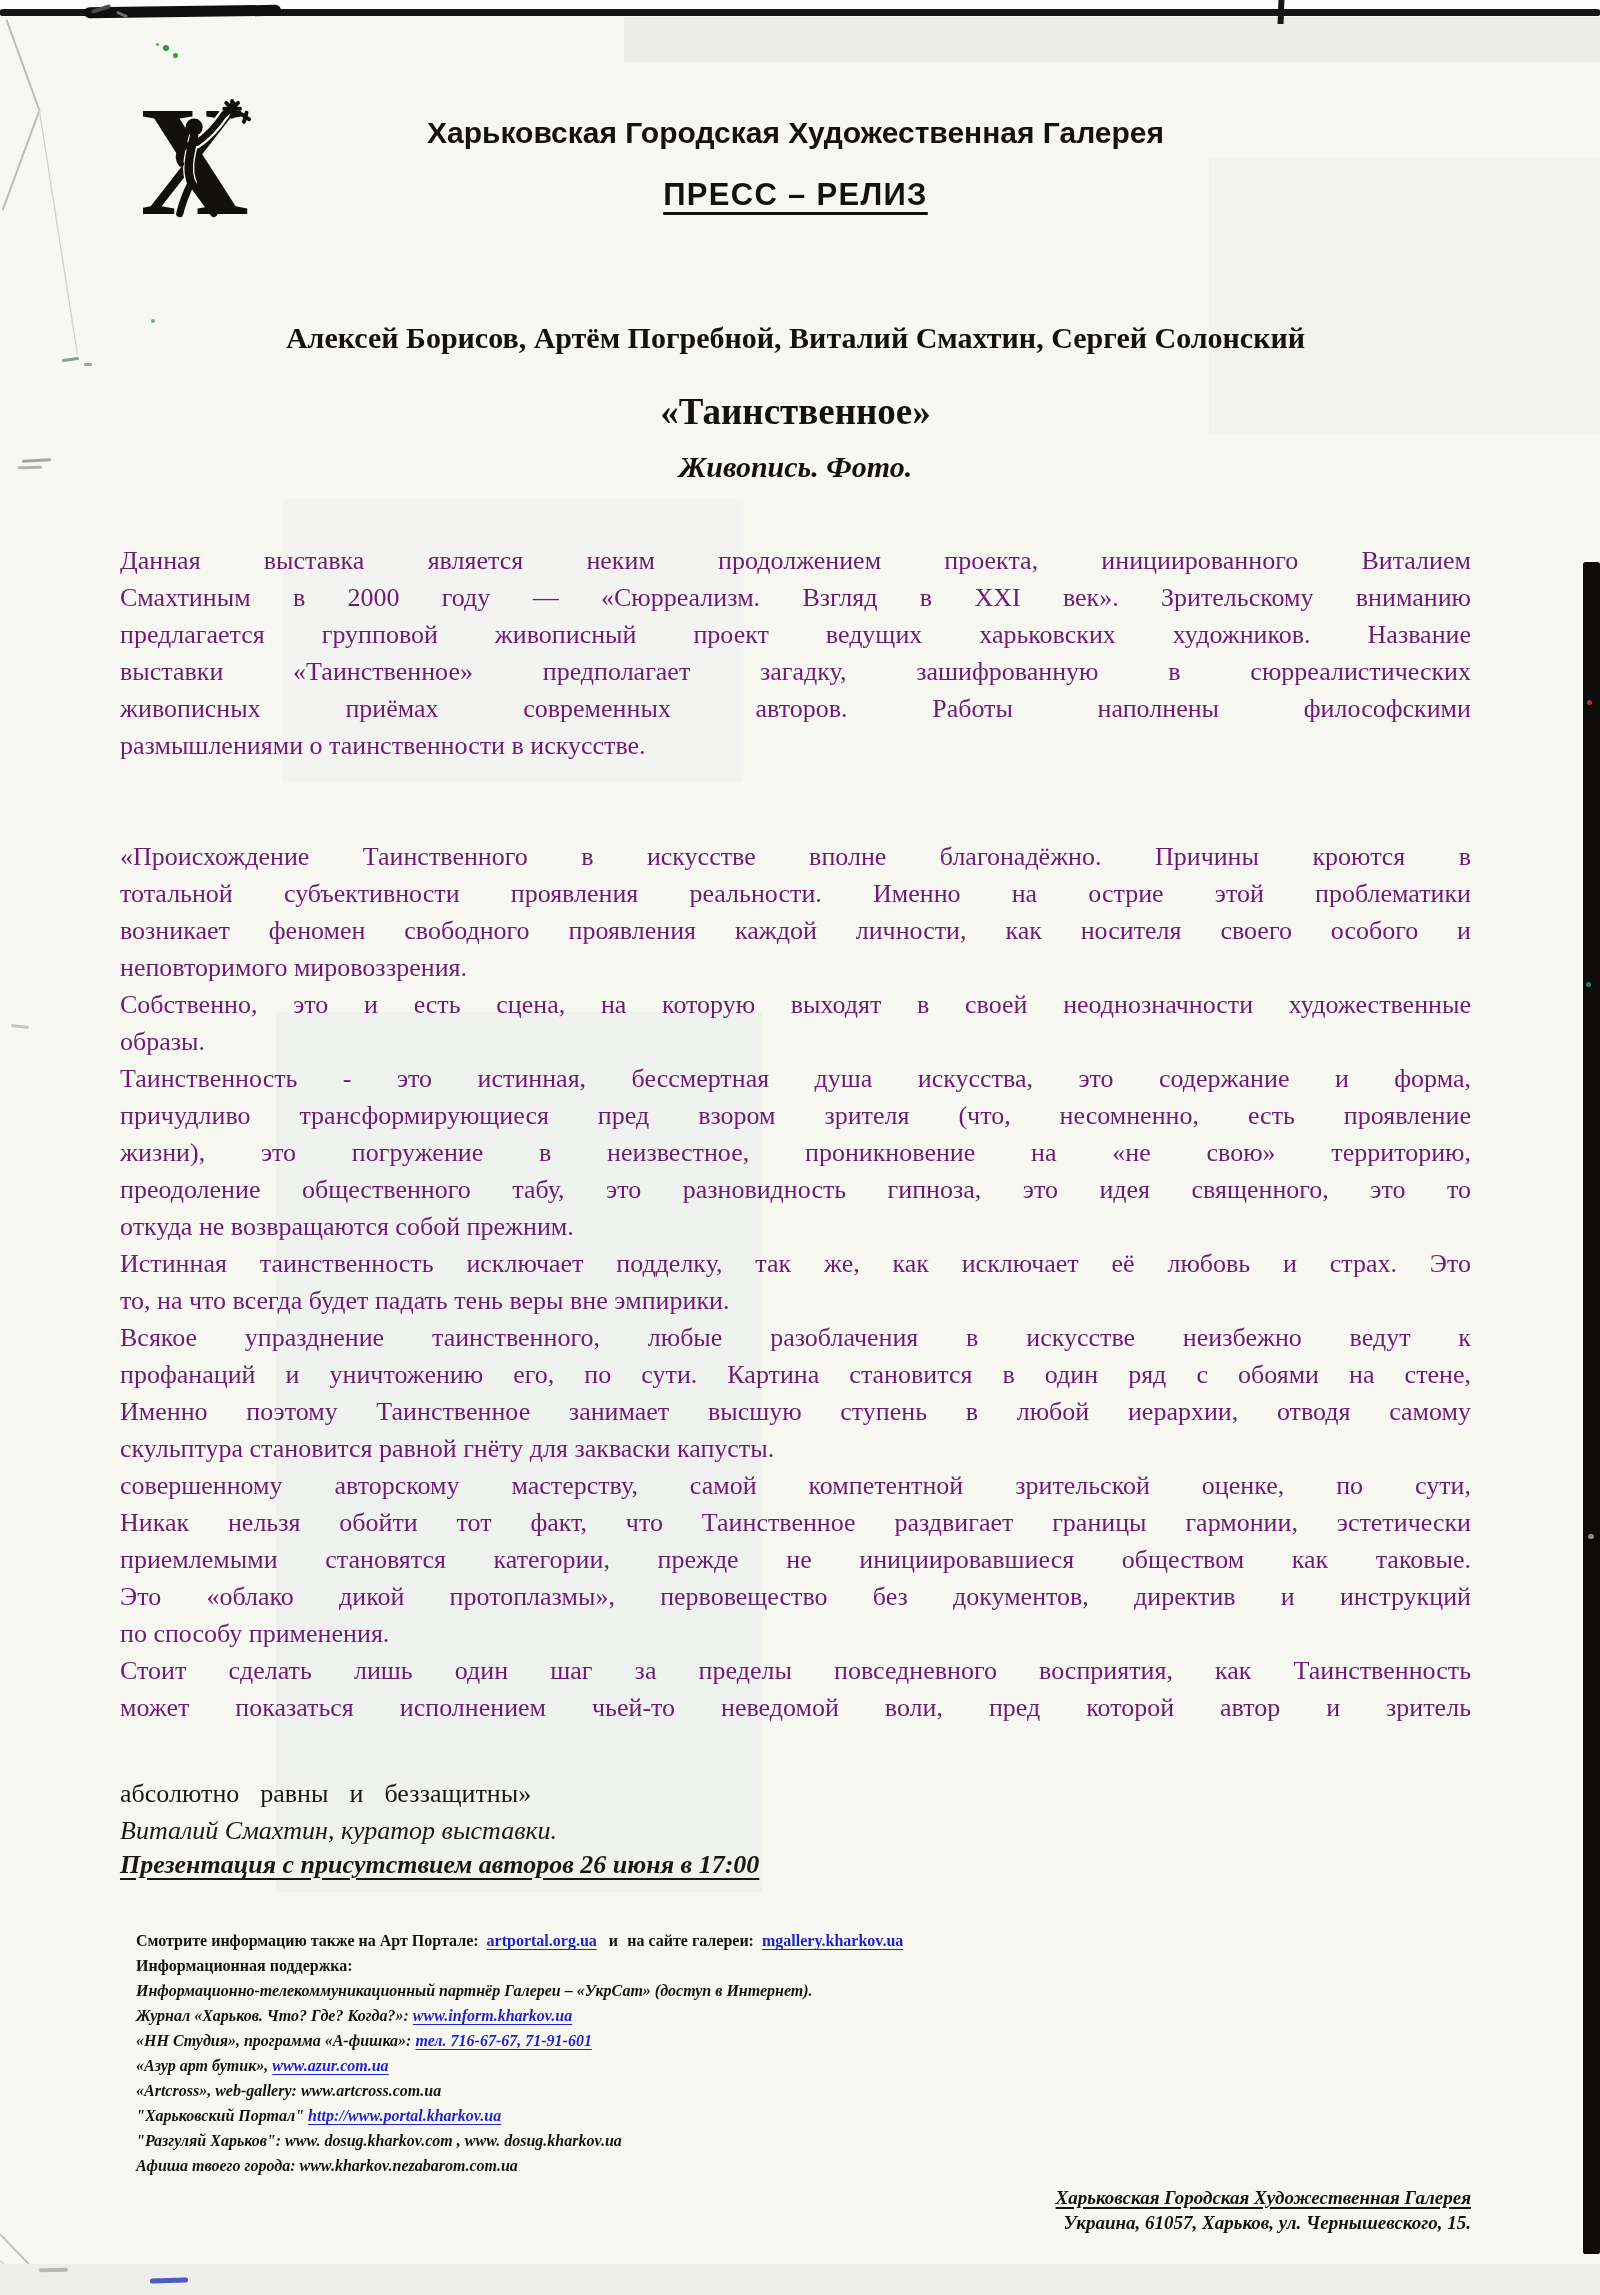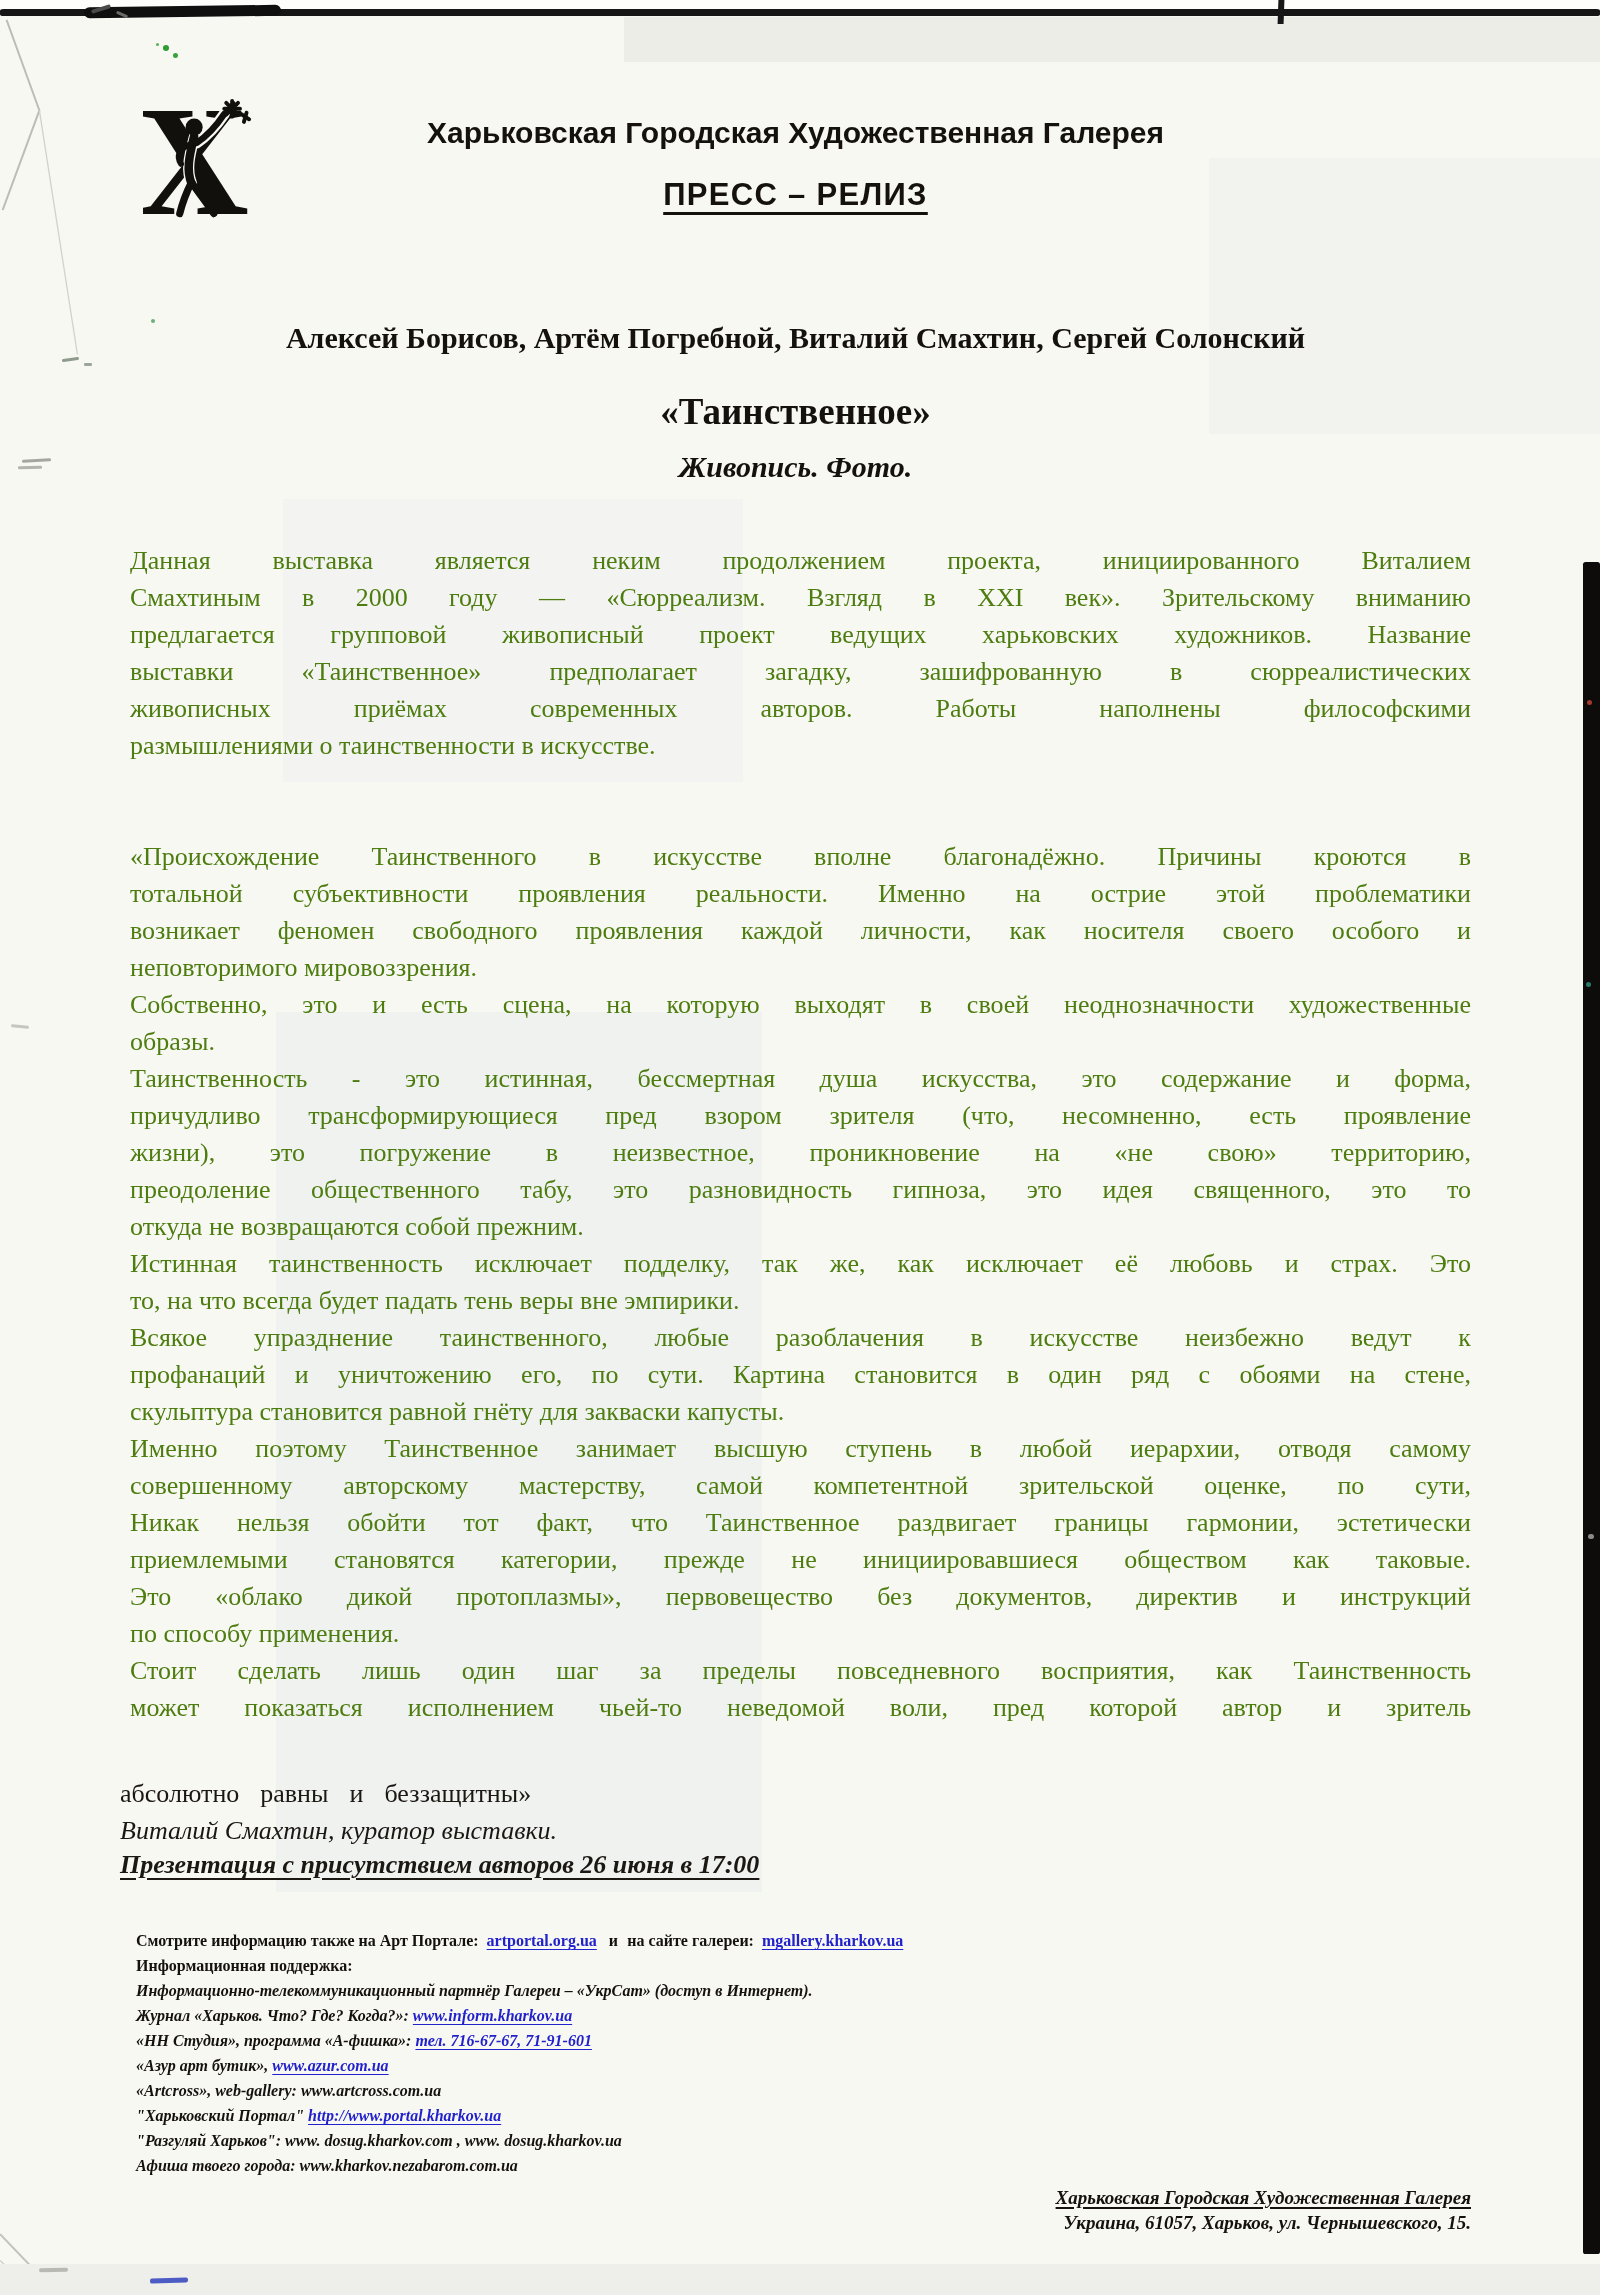--- a/index.html
+++ b/index.html
@@ -38,21 +38,21 @@
   .hcol{left:120px;width:1351px;text-align:center;}
   .t-gallery{top:118px;font-family:"Liberation Sans","DejaVu Sans",sans-serif;font-weight:bold;font-size:30px;line-height:1;color:#15120e;}
   .t-press{top:179px;font-family:"Liberation Sans","DejaVu Sans",sans-serif;font-weight:bold;font-size:31px;line-height:1;letter-spacing:1.3px;color:#15120e;}
   .t-press span{text-decoration:underline;text-decoration-thickness:2.6px;text-underline-offset:6.6px;}
   .t-dates{top:246px;font-weight:bold;font-size:31px;line-height:1;color:#15120e;}
   .t-artists{top:323px;font-weight:bold;font-size:30px;line-height:1;color:#15120e;}
   .t-exh{top:393px;font-weight:bold;font-size:37px;line-height:1;color:#15120e;}
   .t-media{top:452px;font-weight:bold;font-style:italic;font-size:30px;line-height:1;color:#15120e;}
   
   .col{left:120px;width:1351px;}
-  .bline{font-size:26px;line-height:37px;text-align:justify;text-align-last:justify;color:#4d7c0f;margin-left:10px;}
+  .bline{font-size:26px;line-height:37px;text-align:justify;text-align-last:justify;color:#701a75;}
   .bline.last{text-align-last:left;}
   .intro{top:542px;}
   .quote{top:838px;}
   .closing{top:1775px;height:37px;display:flex;justify-content:space-between;align-items:baseline;font-size:26px;line-height:37px;flex-direction:column;}
   .closing-left{word-spacing:14.5px;}
   .signature{font-style:italic;}
   .presentation{top:1849px;font-size:26px;font-weight:bold;font-style:italic;line-height:1.2;}
   .presentation span{text-decoration:underline;text-decoration-thickness:2px;text-underline-offset:4.6px;}
   
   .info{top:1928px;font-size:16px;font-weight:bold;line-height:25px;color:#15120e;margin-left:16px;}
@@ -156,22 +156,22 @@
       <div class="bline last">образы.</div>
       <div class="bline">Таинственность - это истинная, бессмертная душа искусства, это содержание и форма,</div>
       <div class="bline">причудливо трансформирующиеся пред взором зрителя (что, несомненно, есть проявление</div>
       <div class="bline">жизни), это погружение в неизвестное, проникновение на «не свою» территорию,</div>
       <div class="bline">преодоление общественного табу, это разновидность гипноза, это идея священного, это то</div>
       <div class="bline last">откуда не возвращаются собой прежним.</div>
       <div class="bline">Истинная таинственность исключает подделку, так же, как исключает её любовь и страх. Это</div>
       <div class="bline last">то, на что всегда будет падать тень веры вне эмпирики.</div>
       <div class="bline">Всякое упразднение таинственного, любые разоблачения в искусстве неизбежно ведут к</div>
       <div class="bline">профанаций и уничтожению его, по сути. Картина становится в один ряд с обоями на стене,</div>
+      <div class="bline">Именно поэтому Таинственное занимает высшую ступень в любой иерархии, отводя самому</div>
       <div class="bline last">скульптура становится равной гнёту для закваски капусты.</div>
-      <div class="bline">Именно поэтому Таинственное занимает высшую ступень в любой иерархии, отводя самому</div>
       <div class="bline">совершенному авторскому мастерству, самой компетентной зрительской оценке, по сути,</div>
       <div class="bline">Никак нельзя обойти тот факт, что Таинственное раздвигает границы гармонии, эстетически</div>
       <div class="bline">приемлемыми становятся категории, прежде не инициировавшиеся обществом как таковые.</div>
       <div class="bline">Это «облако дикой протоплазмы», первовещество без документов, директив и инструкций</div>
       <div class="bline last">по способу применения.</div>
       <div class="bline">Стоит сделать лишь один шаг за пределы повседневного восприятия, как Таинственность</div>
       <div class="bline">может показаться исполнением чьей-то неведомой воли, пред которой автор и зритель</div>
     </div>
   <div class="abs col closing">
     <span class="closing-left">абсолютно равны и беззащитны»</span>

